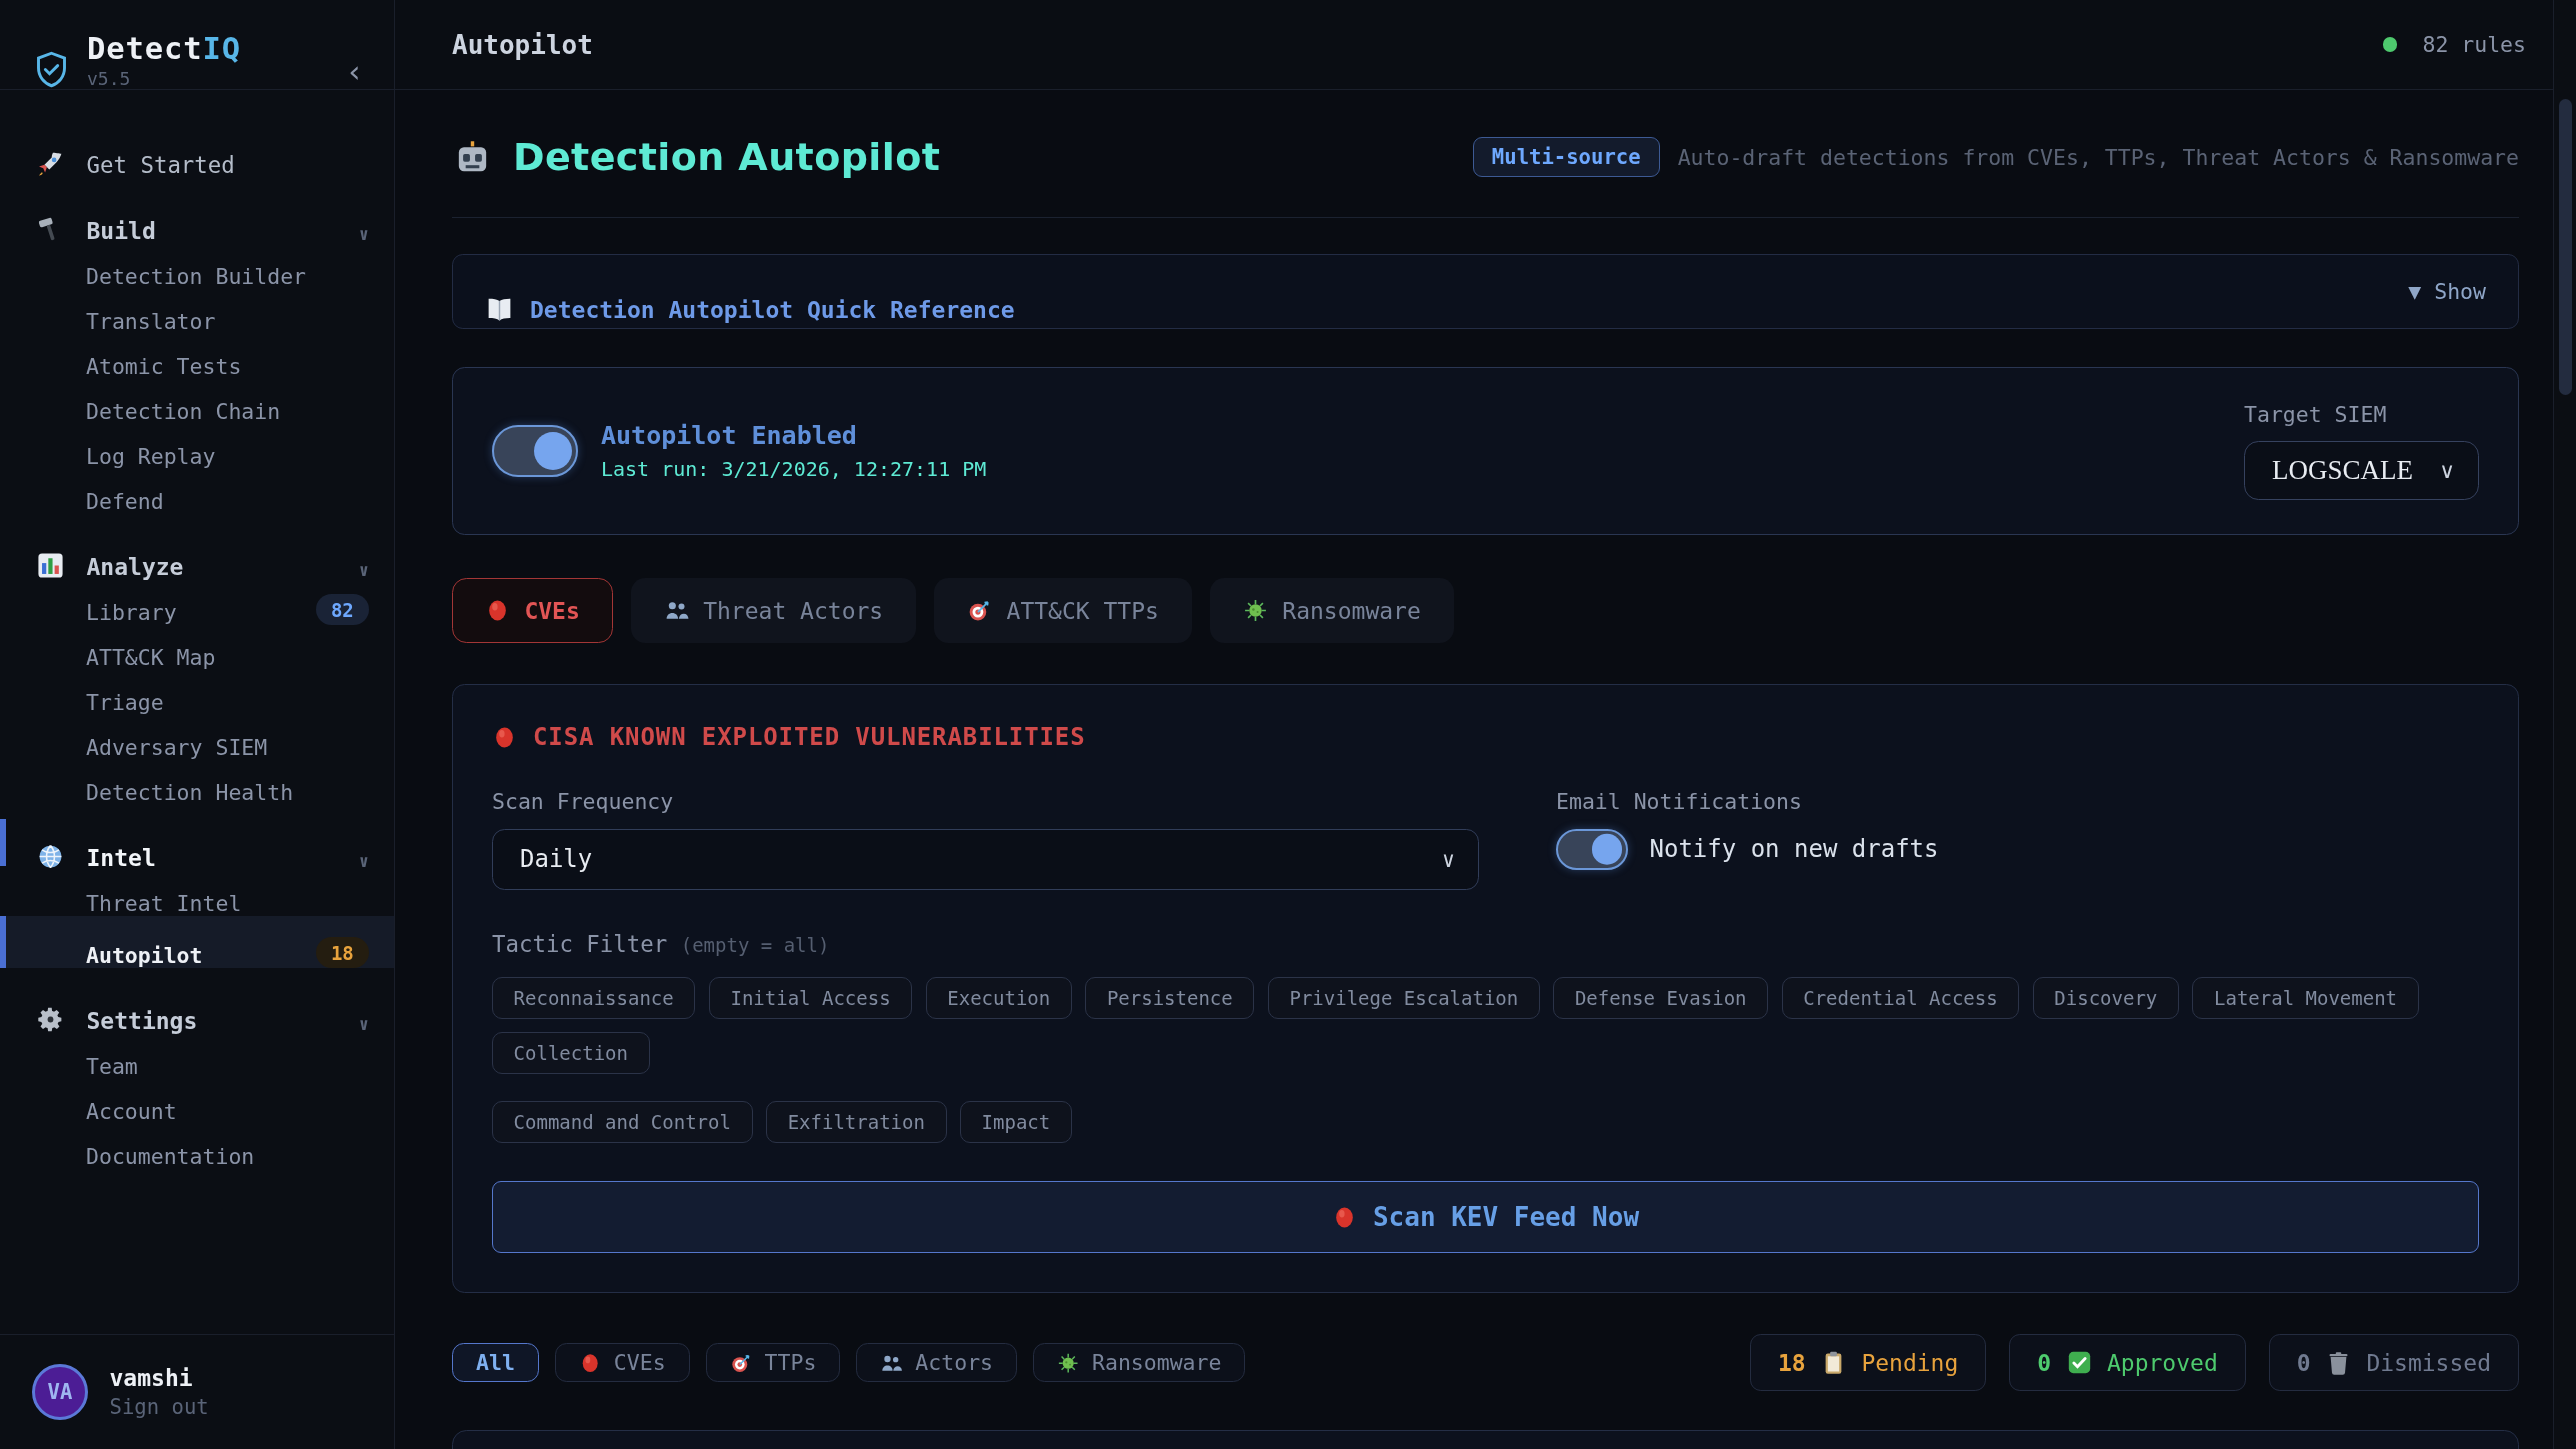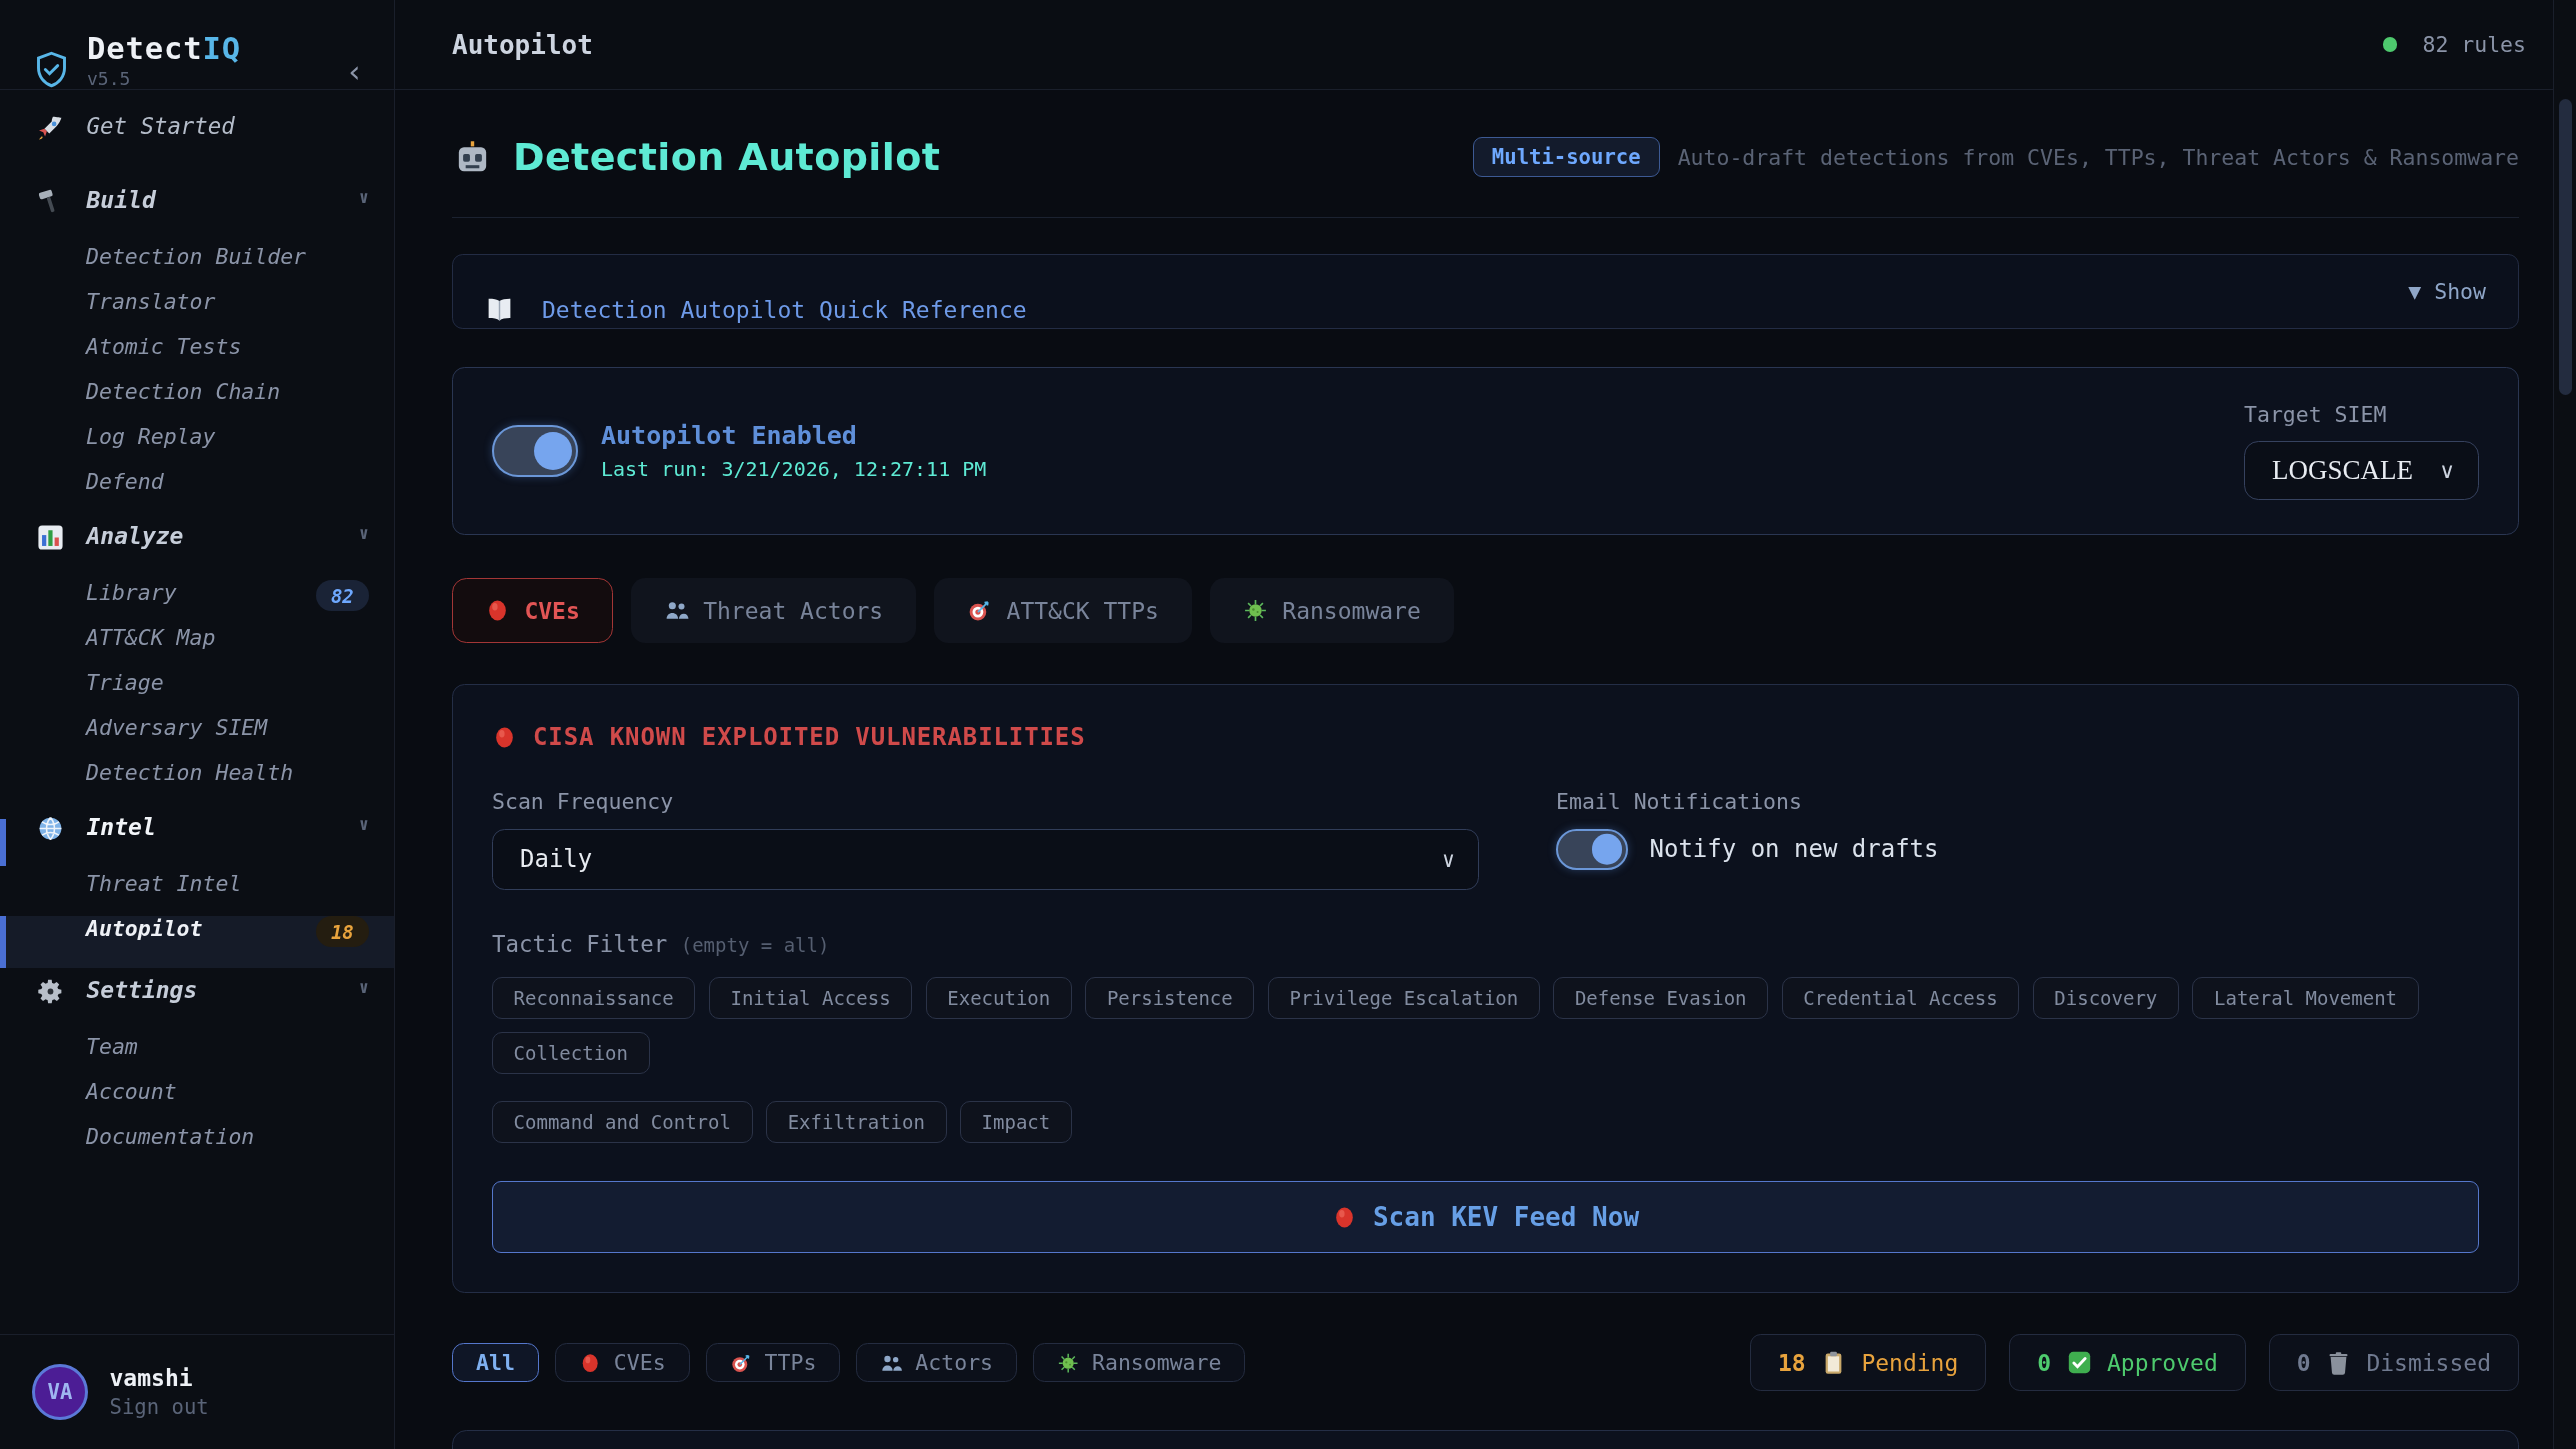--- a/index.html
+++ b/index.html
@@ -12,21 +12,21 @@
     border-right:0.9px solid #1a1f2b; display:flex; flex-direction:column; }
   .sb-head { height:90px; display:flex; align-items:flex-end; padding:0 23px 0 32px;
     border-bottom:0.9px solid #1a1f2b; }
   .logo-shield { width:39px; height:39px; margin-right:16px; flex:0 0 auto; }
   .logo-text { flex:1; }
   .brand { font-size:30.5px; font-weight:bold; color:#eef1f6; letter-spacing:0.9px; }
   .brand .accent { color:#58b6e8; }
   .version { font-size:18px; color:#5a6478; margin-top:1.8px; }
   .collapse { font-size:30.5px; color:#8b94a8; cursor:pointer; padding:0 7.2px; }
   .nav { flex:1; padding-top:23px; overflow:hidden; }
-  .nav-item { position:relative; display:flex; align-items:flex-start; padding:0 25px 0 36px;font-style:italic; }
+  .nav-item { position:relative; display:flex; align-items:flex-end; padding:0 25px 0 36px; }
   .nav-item .icon { width:29px; height:29px; margin-right:21.5px; flex:0 0 auto; display:inline-flex; }
   .nav-item .icon svg { width:100%; height:100%; }
   .nav-link { height:65px; font-size:22.4px; color:#b4bcc9; cursor:pointer; }
   .nav-section { height:57px; margin-top:9px; font-size:23px; font-weight:bold; color:#c6cdd9; cursor:pointer; }
   .nav-section .chev { margin-left:auto; font-size:17px; color:#5a6478; }
   .nav-sub { height:45px; padding-left:86px; font-size:21.5px; color:#8b94a8; cursor:pointer; }
   .nav-badge { margin-left:auto; font-size:19px; font-weight:bold; padding:4.5px 15.2px; border-radius:896px; }
   .nav-badge.blue { color:#6ea8fe; background:#1a2336; }
   .nav-badge.orange { color:#e8a33d; background:#241d10; }
   .nav-item.active-bar::before { content:""; position:absolute; left:0; top:5.4px; bottom:5.4px; width:6.3px; background:#4a6fd4; }
@@ -53,21 +53,21 @@
   .page-icon { width:41px; height:41px; margin-right:20px; }
   .page-icon svg { width:100%; height:100%; }
   h1.page-title { font-family:"DejaVu Sans","Liberation Sans",sans-serif; font-size:38px; font-weight:bold; color:#5eead4; letter-spacing:0.4px; }
   .head-right { margin-left:auto; display:flex; align-items:center; gap:18px; }
   .ms-badge { font-size:20.6px; font-weight:bold; color:#6ea8fe; background:#131b2c; border:1.8px solid #3d5a94;
     border-radius:9px; padding:7.2px 18px; }
   .subtitle { font-size:21.5px; color:#5a6375; }
 
   .quickref { margin-top:36px; height:75px; background:#0b101c; border:0.9px solid #232c44; border-radius:10.8px;
     display:flex; align-items:center; padding:0 32px; cursor:pointer; }
-  .qr-label { font-size:23px; font-weight:normal; color:#6e9ae8; display:flex; align-items:center; gap:28px;margin-top:36px; }
+  .qr-label { font-size:23px; font-weight:bold; color:#6e9ae8; display:flex; align-items:center; gap:16px;margin-top:36px; }
   .qr-label .icon { width:29px; height:29px; display:inline-flex; }
   .qr-toggle { margin-left:auto; font-size:21.5px; color:#8fa6c8; }
 
   .panel { background:#0c111d; border:0.9px solid #2a3652; border-radius:12.6px; }
   .ap-panel { margin-top:38px; padding:34px 39px; display:flex; align-items:center; }
   .toggle { border-radius:896px; background:#384459; border:2.7px solid #6b97d8; position:relative; cursor:pointer;
     box-shadow:0 0 9px rgba(90,140,220,.35); flex:0 0 auto; }
   .toggle .knob { position:absolute; right:3.6px; top:50%; transform:translateY(-50%); border-radius:50%; background:#76a5ee; }
   .toggle.lg { width:86px; height:52px; } .toggle.lg .knob { width:38px; height:38px; }
   .toggle.sm { width:72px; height:41px; } .toggle.sm .knob { width:30.5px; height:30.5px; }

